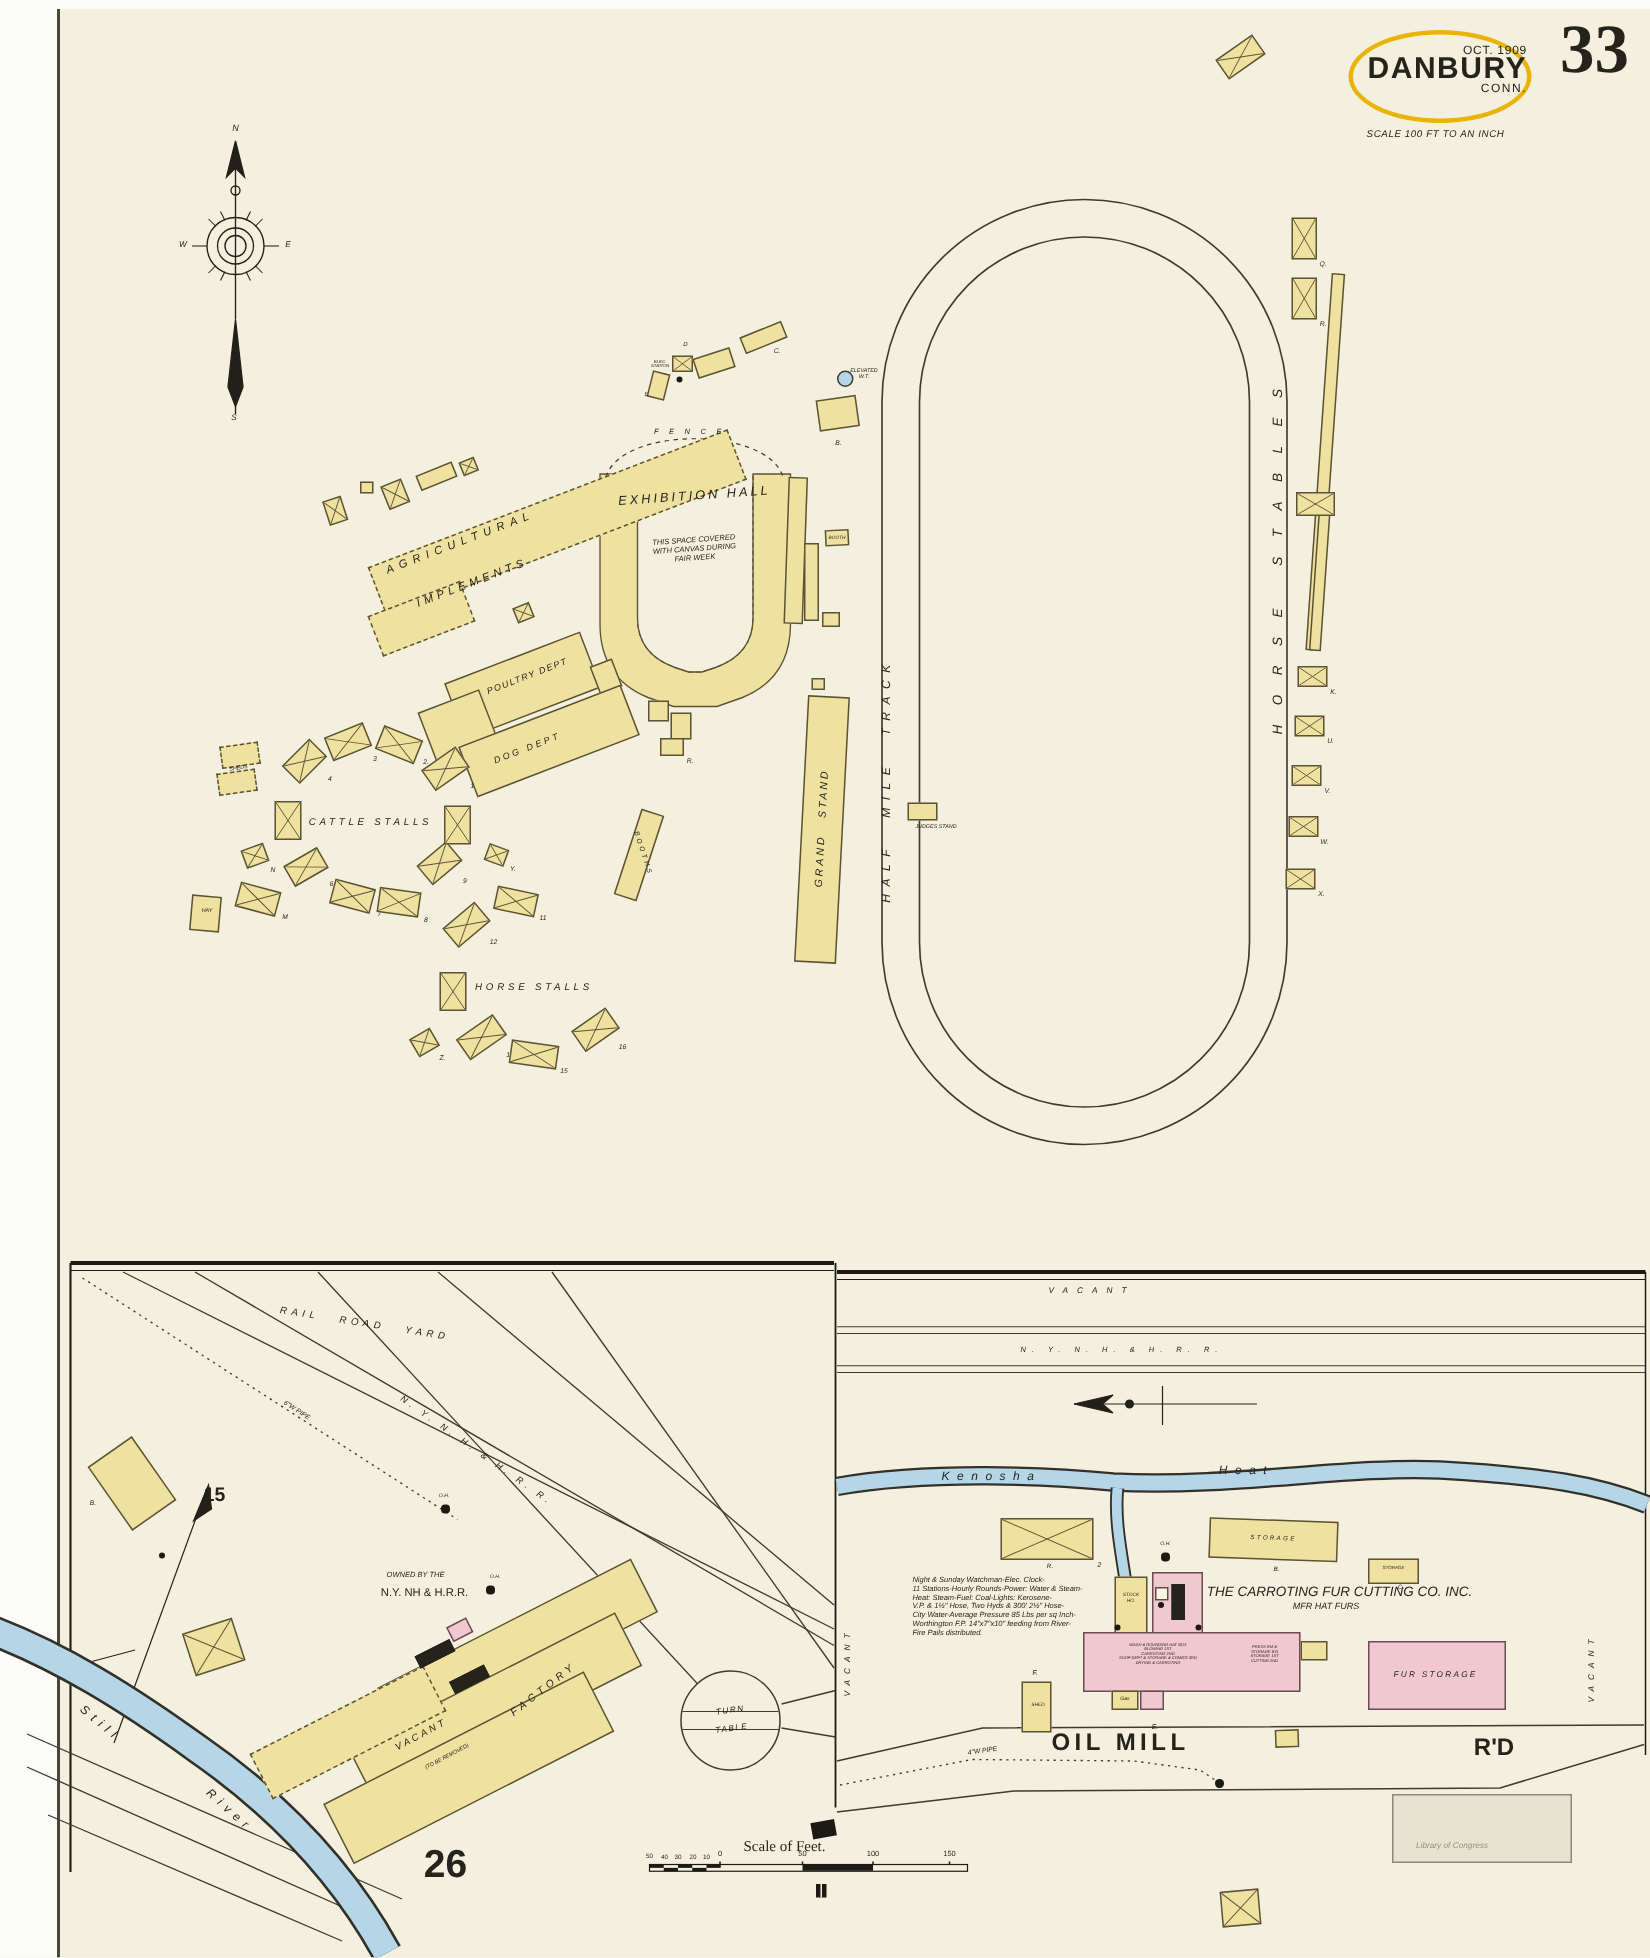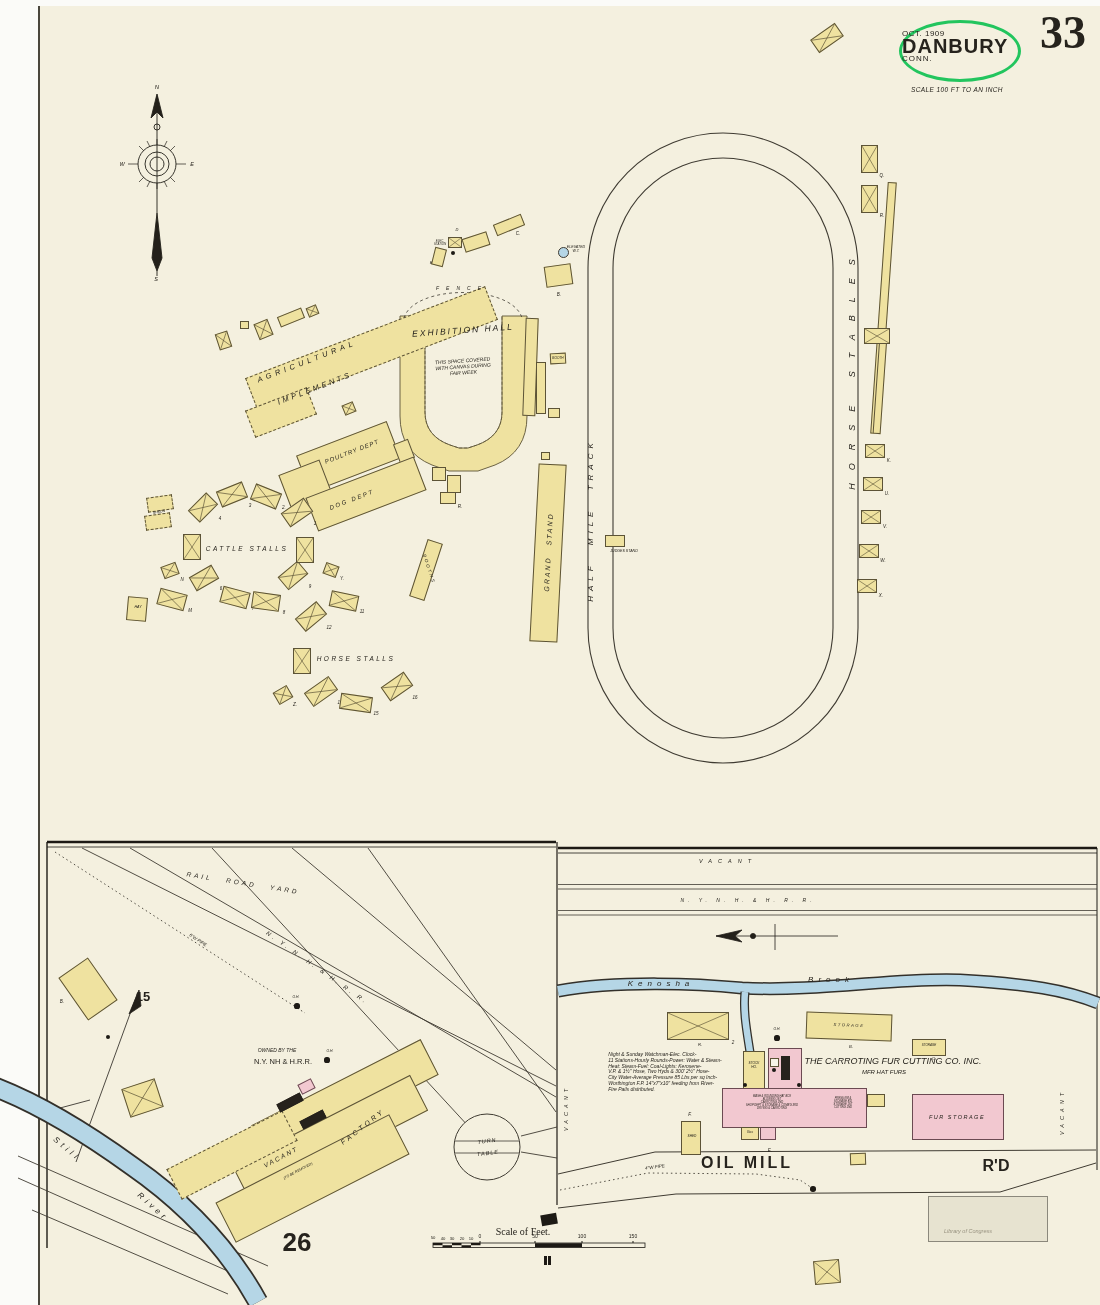--- a/index.html
+++ b/index.html
@@ -14,21 +14,21 @@
   .bld.b{background:#26221c;border-color:#26221c;}
   .bld.w{background:#f7f4e8;}
   .bld.t{background:#b5d6e6;border-radius:50%;border-color:#3f3b32;}
   .bld svg{position:absolute;left:0;top:0;width:100%;height:100%;display:block;}
   .bld svg line{stroke:#5c5336;stroke-width:0.7;}
   .lbl{position:absolute;white-space:pre;text-align:center;line-height:1.15;color:#26231d;}
   .dot{position:absolute;background:#1d1a15;border-radius:50%;}
   #page-num{position:absolute;left:1023px;top:6px;width:80px;text-align:center;
             font-family:"Liberation Serif",serif;font-weight:bold;font-size:46px;}
   #stamp{position:absolute;left:899px;top:20px;width:116px;height:56px;
-         border:3px solid #22c55e;border-radius:50%;text-align:left;}
+         border:3px solid #eab308;border-radius:50%;text-align:right;}
   #stamp .l1{font-size:8px;margin-top:6px;letter-spacing:0.5px;}
   #stamp .l2{font-size:20px;font-weight:bold;letter-spacing:1px;line-height:16px;}
   #stamp .l3{font-size:8px;letter-spacing:1px;}
   #scale-note{position:absolute;left:877px;top:86px;width:160px;text-align:center;
               font-size:6.5px;font-style:italic;letter-spacing:0.4px;}
   #title-block{position:absolute;left:230px;top:84px;width:580px;text-align:center;}
   #title-main{font-size:15px;letter-spacing:5px;word-spacing:14px;}
   #title-sub1{font-size:6px;letter-spacing:1.5px;word-spacing:4px;margin-top:6px;}
   #title-sub2{font-size:10px;font-weight:bold;font-style:italic;text-decoration:underline;margin-top:4px;}
   #title-sub3{font-size:6px;letter-spacing:3px;margin-top:3px;}
@@ -504,21 +504,21 @@
     <div class="lbl" style="left: 488px; top: 1153px; font-size: 5.5px; transform: translate(-50%, -50%) rotate(-8deg); letter-spacing: 1px; font-style: italic;">TABLE</div>
     <div class="lbl" style="left: 297px; top: 1243px; font-size: 26px; transform: translate(-50%, -50%) rotate(0deg); font-weight: bold;">26</div>
     <div class="lbl" style="left: 67px; top: 1149px; font-size: 8px; transform: translate(-50%, -50%) rotate(40deg); letter-spacing: 4px; font-style: italic;">Still</div>
     <div class="lbl" style="left: 153px; top: 1207px; font-size: 8px; transform: translate(-50%, -50%) rotate(42deg); letter-spacing: 4px; font-style: italic;">River</div>
     <div class="lbl" style="left: 296px; top: 998px; font-size: 3.4px; transform: translate(-50%, -50%) rotate(0deg); font-style: italic;">O.H.</div>
     <div class="lbl" style="left: 330px; top: 1052px; font-size: 3.4px; transform: translate(-50%, -50%) rotate(0deg); font-style: italic;">O.H.</div>
     <div class="lbl" style="left: 62px; top: 1002px; font-size: 4.5px; transform: translate(-50%, -50%) rotate(0deg); font-style: italic;">B.</div>
     <div class="lbl" style="left: 728px; top: 861px; font-size: 5.5px; transform: translate(-50%, -50%) rotate(0deg); letter-spacing: 6px; font-style: italic;">VACANT</div>
     <div class="lbl" style="left: 748px; top: 901px; font-size: 5px; transform: translate(-50%, -50%) rotate(0deg); letter-spacing: 4px; font-style: italic;">N. Y. N. H. &amp; H. R. R.</div>
     <div class="lbl" style="left: 661px; top: 984px; font-size: 8px; transform: translate(-50%, -50%) rotate(0deg); letter-spacing: 5px; font-style: italic;">Kenosha</div>
-    <div class="lbl" style="left: 831px; top: 980px; font-size: 8px; transform: translate(-50%, -50%) rotate(0deg); letter-spacing: 5px; font-style: italic;">Brook</div>
+    <div class="lbl" style="left: 831px; top: 980px; font-size: 8px; transform: translate(-50%, -50%) rotate(0deg); letter-spacing: 5px; font-style: italic;">Heat</div>
     <div class="lbl" style="left: 665px; top: 1072px; font-size: 5px; transform: translate(-50%, -50%) rotate(0deg); text-align: left; font-style: italic;">Night &amp; Sunday Watchman-Elec. Clock-
 11 Stations-Hourly Rounds-Power: Water &amp; Steam-
 Heat: Steam-Fuel: Coal-Lights: Kerosene-
 V.P. &amp; 1½" Hose, Two Hyds &amp; 300' 2½" Hose-
 City Water-Average Pressure 85 Lbs per sq Inch-
 Worthington F.P. 14"x7"x10" feeding from River-
 Fire Pails distributed.</div>
     <div class="lbl" style="left: 893px; top: 1061px; font-size: 9px; transform: translate(-50%, -50%) rotate(0deg); font-style: italic;">THE CARROTING FUR CUTTING CO. INC.</div>
     <div class="lbl" style="left: 884px; top: 1072px; font-size: 6px; transform: translate(-50%, -50%) rotate(0deg); font-style: italic;">MFR HAT FURS</div>
     <div class="lbl" style="left: 849px; top: 1026px; font-size: 4.2px; transform: translate(-50%, -50%) rotate(2deg); letter-spacing: 1.5px; font-style: italic;">STORAGE</div>

